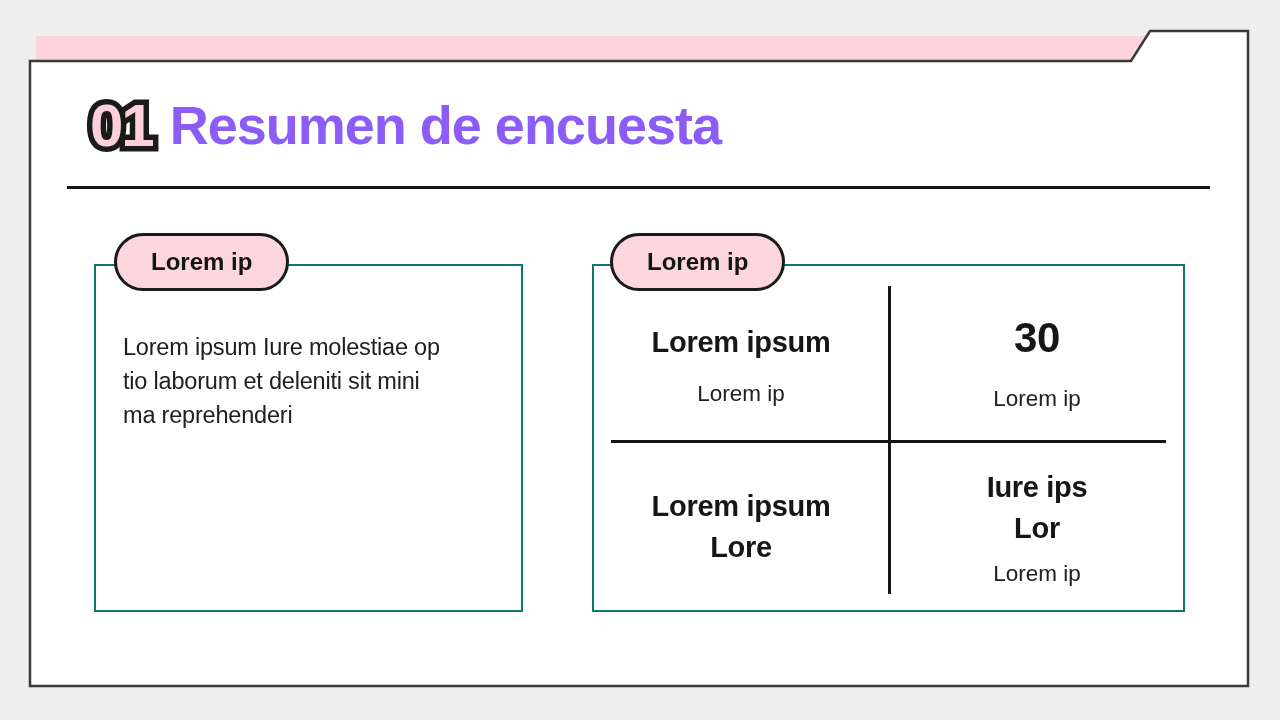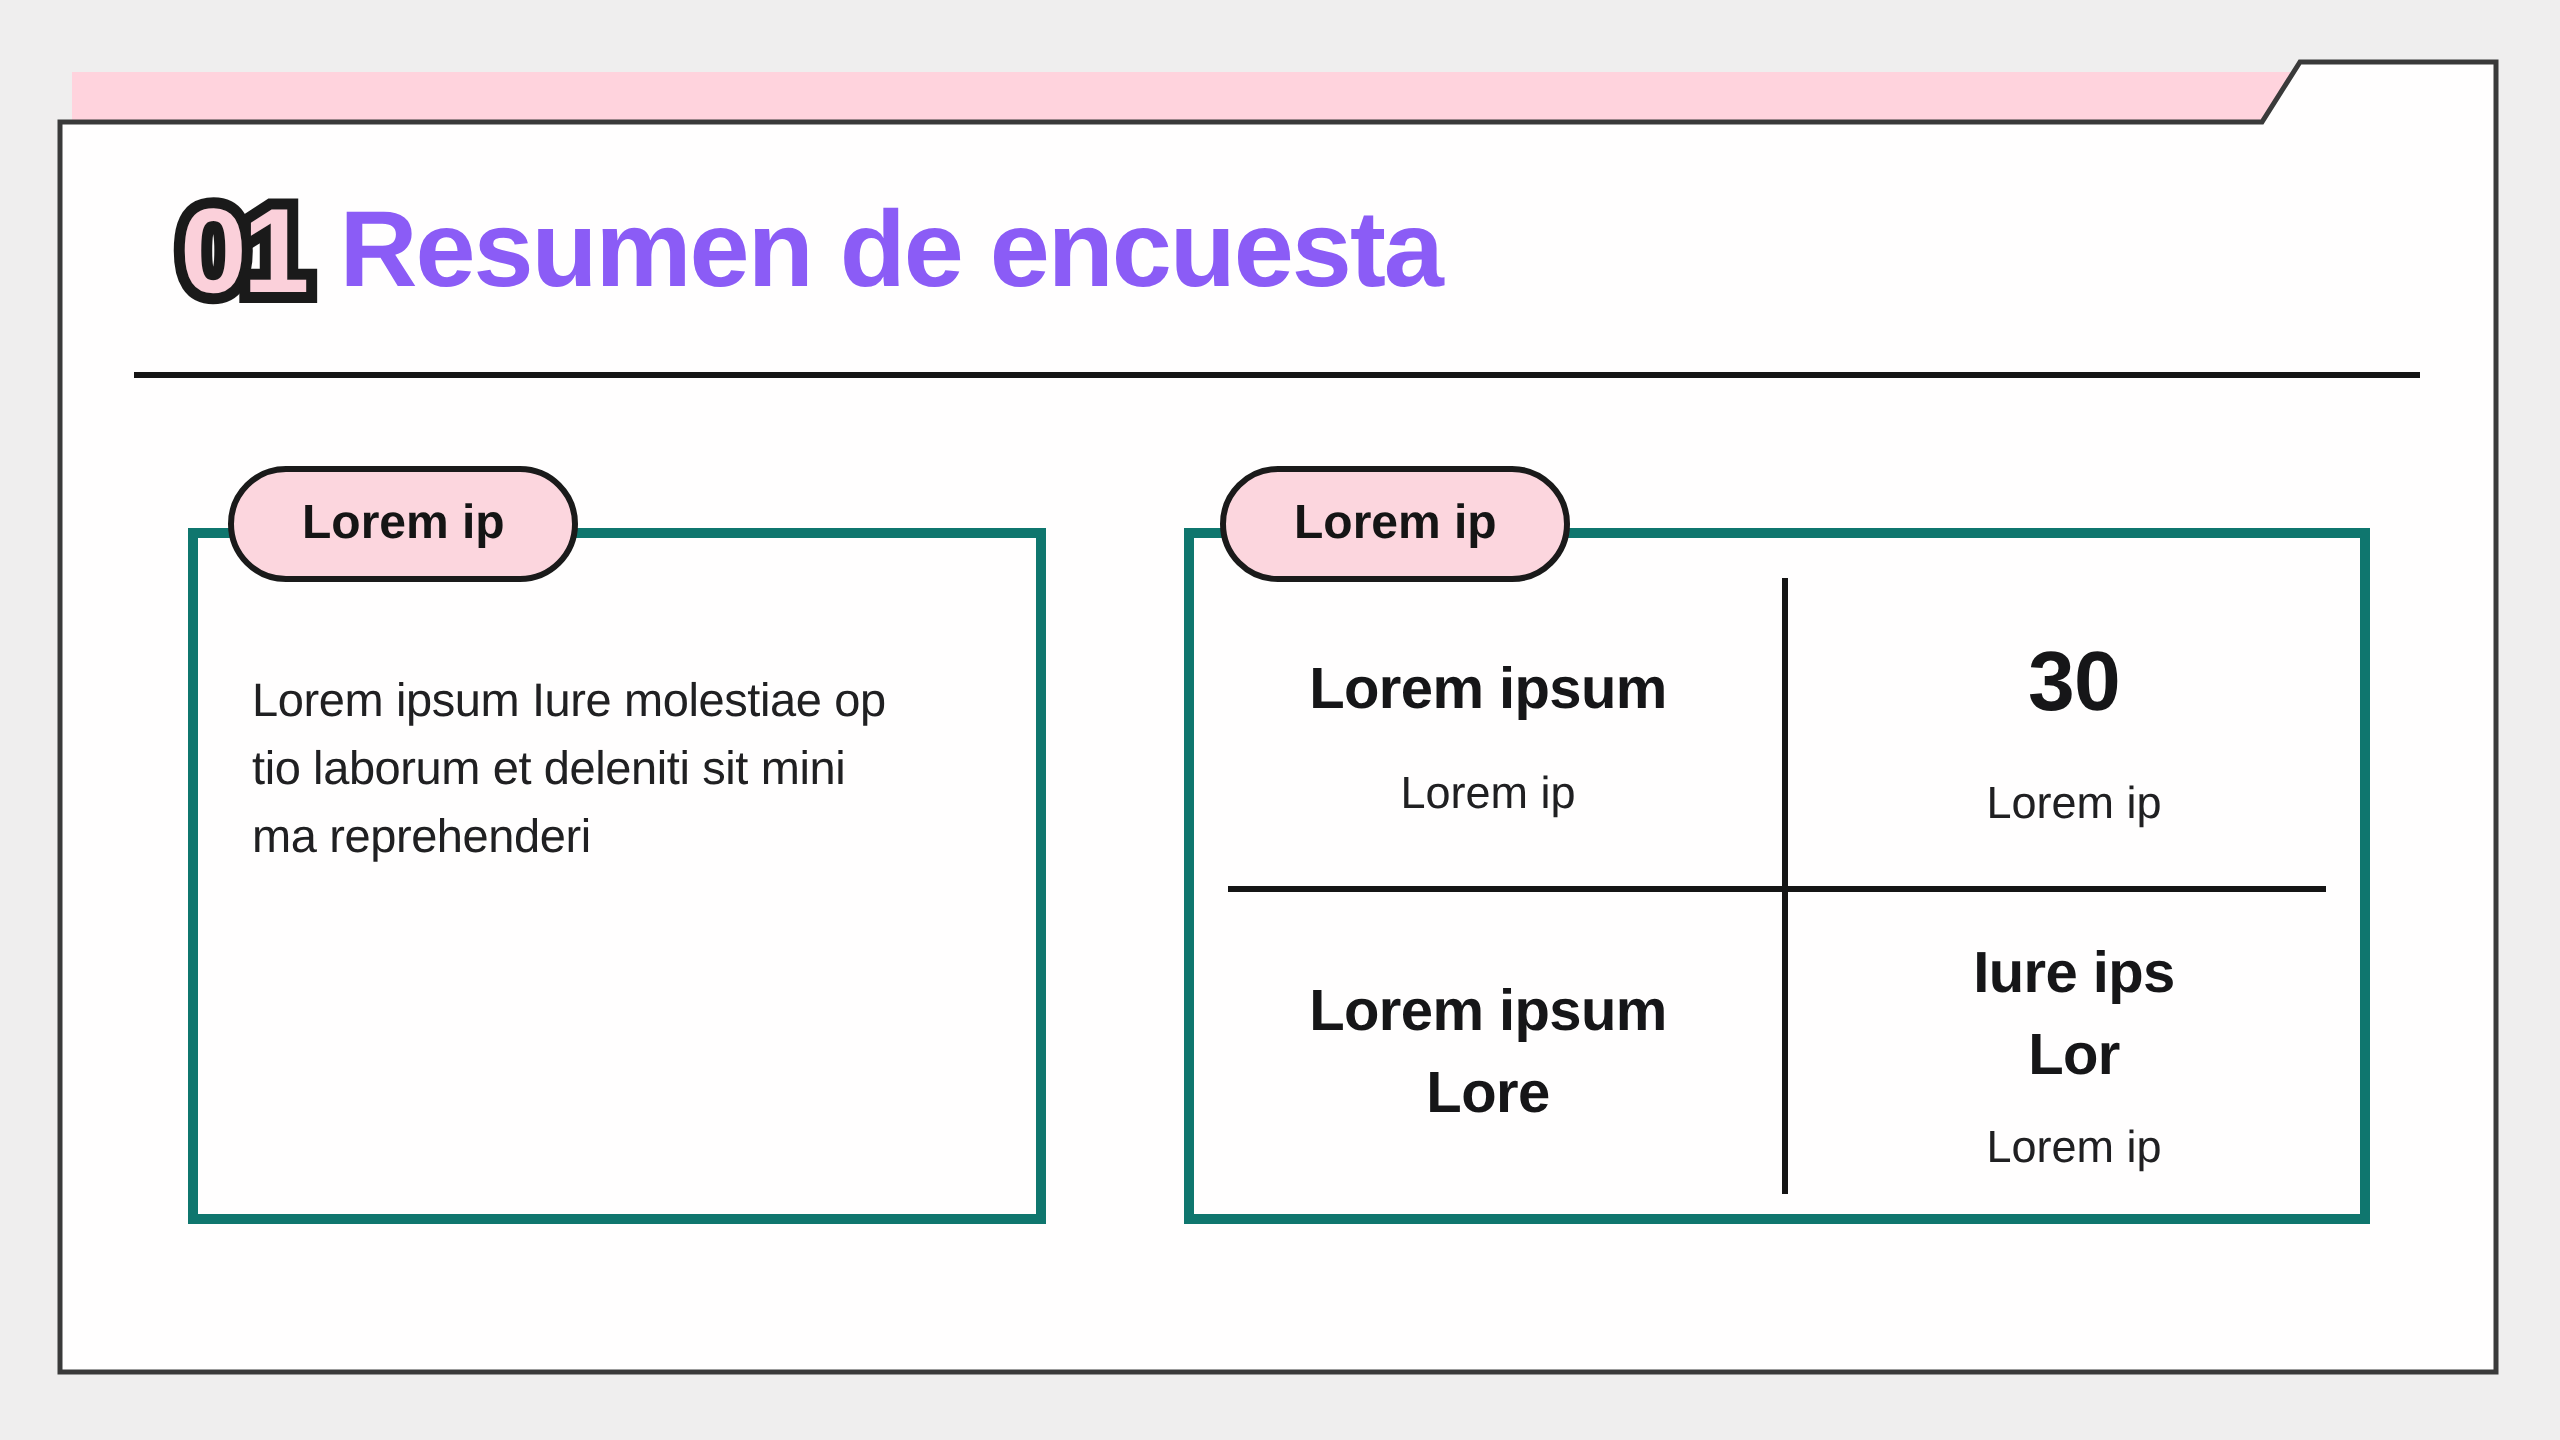--- a/index.html
+++ b/index.html
@@ -56,21 +56,21 @@
     height: 3px;
     background: #151515;
   }
 
   
   .card {
     position: absolute;
     top: 264px;
     height: 348px;
     background: #fffefe;
-    border: 5px solid #0f766e;
+    border: 2px solid #0f766e;
   }
   .card-left  { left: 94px;  width: 429px; }
   .card-right { left: 592px; width: 593px; }
 
   .pill {
     position: absolute;
     top: 233px;
     height: 58px;
     padding: 0 34px;
     background: #fcd6de;

